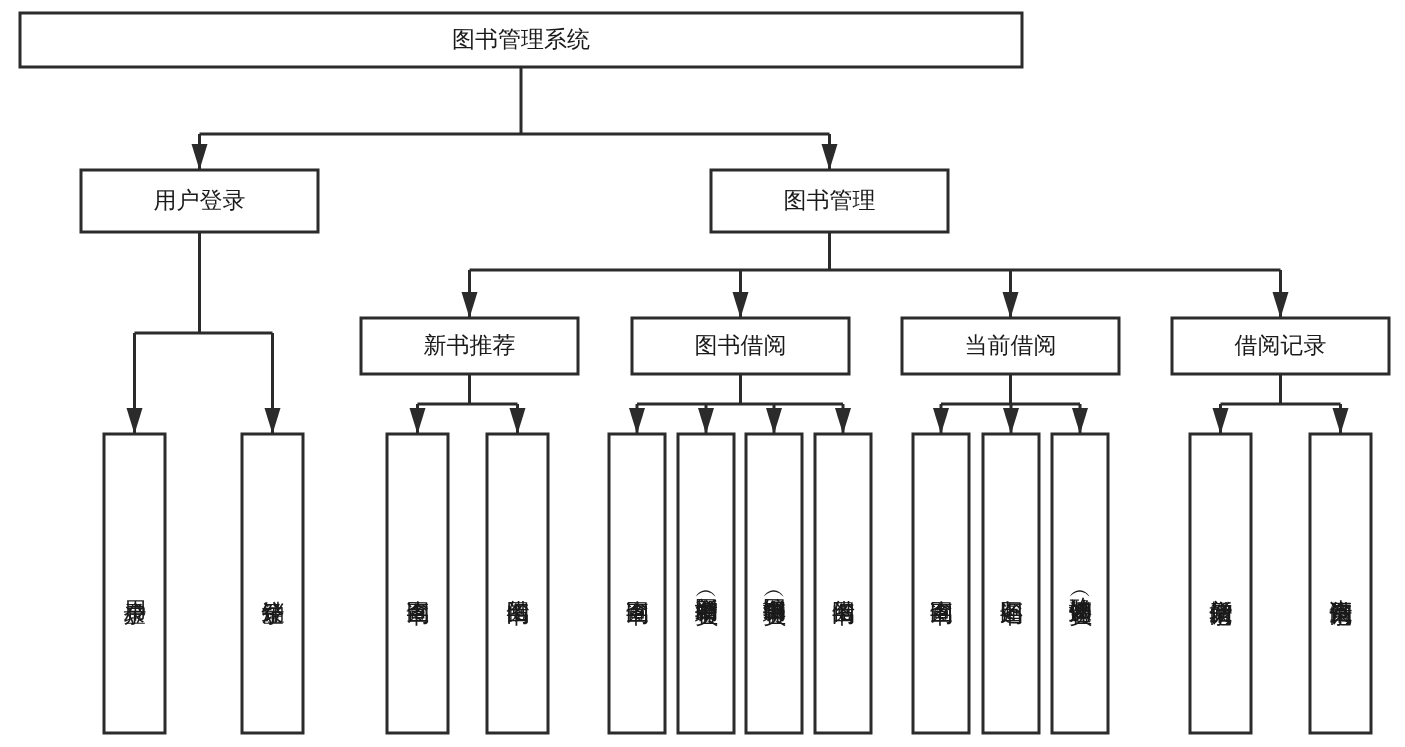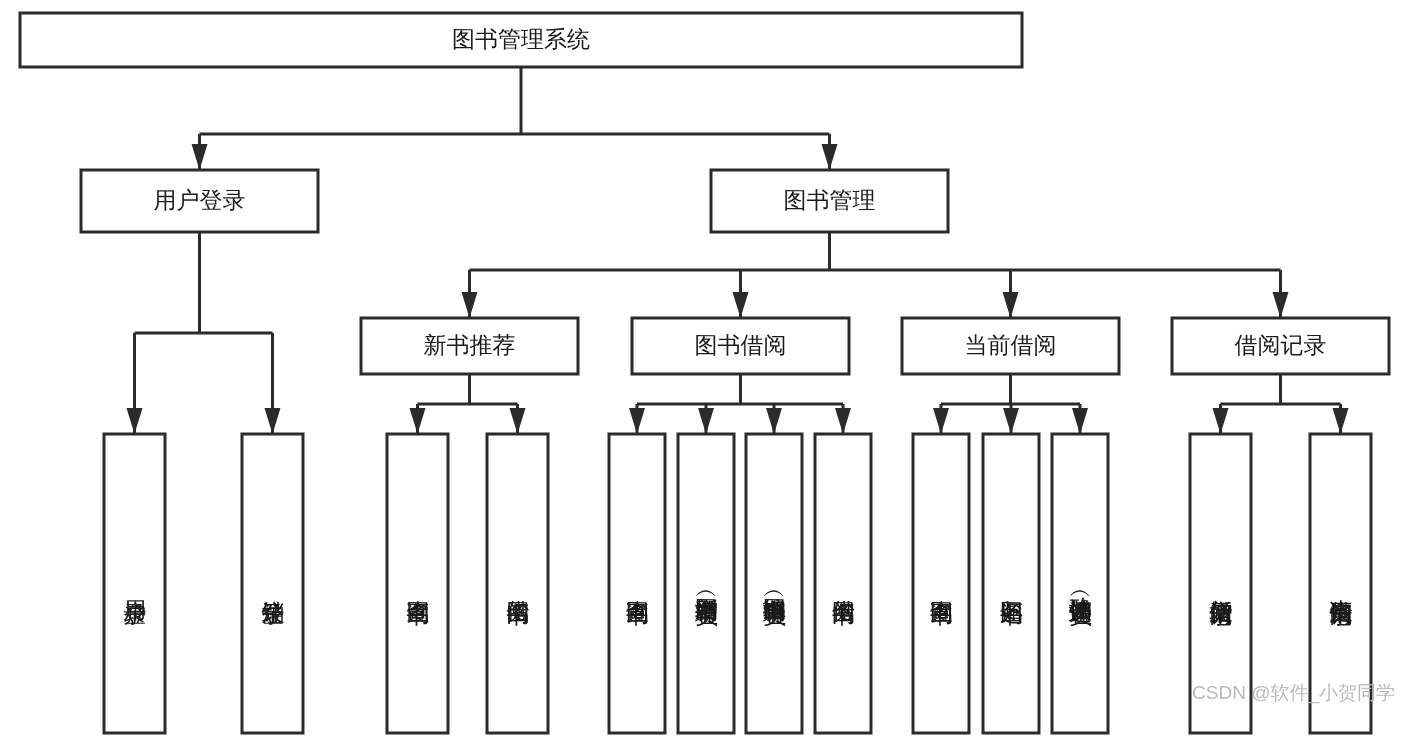--- a/index.html
+++ b/index.html
@@ -202,14 +202,13 @@
         <span>确认归还（管理员）</span>
       </div>
       <div class="vert-label" style="left: 1190px; top: 434px; width: 61px; height: 299px;">
         <span>新增借阅记录</span>
       </div>
       <div class="vert-label" style="left: 1310px; top: 434px; width: 61px; height: 299px;">
         <span>查询借阅记录</span>
       </div>
     </div>
 
-  <div class="watermark">CSDN @软件_小贺同学</div>
 </div>
 
 </body></html>

